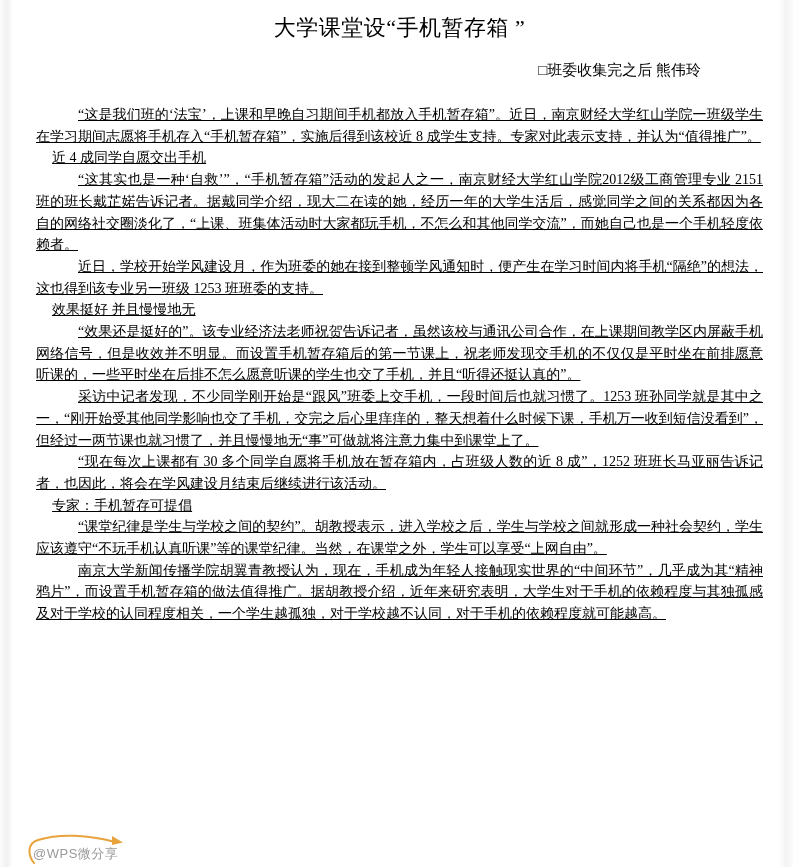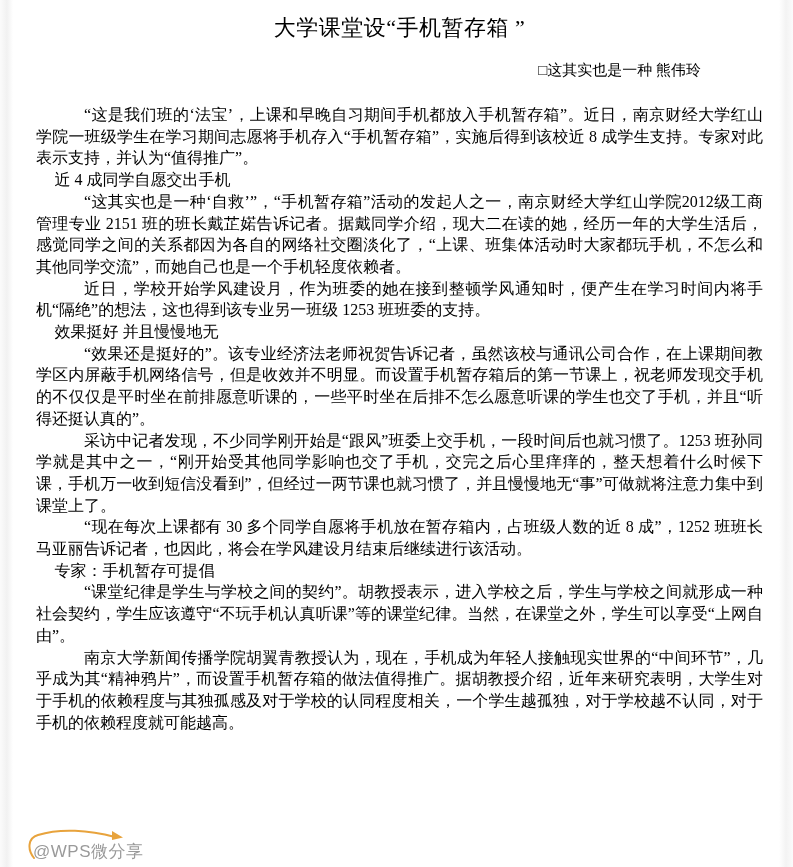--- a/index.html
+++ b/index.html
@@ -33,51 +33,52 @@
   }
   .byline {
     margin-top: 22px;
     text-align: right;
     padding-right: 62px;
     font-size: 15px;
     line-height: 18px;
   }
   .article {
     margin-top: 25px;
-    font-size: 16px;
+    font-size: 14px;
     line-height: 21.7px;
     text-align: justify;
+    text-decoration: underline;
   }
   .article p { margin: 0; padding: 0; }
   .article .para { text-indent: 3em; }
   .article .subhead { padding-left: 1.15em; font-weight: normal; }
   .wm {
     position: absolute;
     left: 33px; bottom: 4px;
     font-family: "Liberation Sans", "DejaVu Sans", sans-serif;
-    font-size: 17px;
+    font-size: 13px;
     color: #9a9a9a;
     letter-spacing: 0.5px;
   }
   .wm .swoosh {
     position: absolute;
     left: -8px; top: -11px;
     width: 104px; height: 30px;
     pointer-events: none;
   }
 </style>
 </head>
 <body>
 
 <div class="page">
   <div class="doc">
 
     <h1 class="doc-title">大学课堂设“手机暂存箱 ”</h1>
 
-    <div class="byline">□这其实也是一种 熊伟玲</div>
+    <div class="byline">□班委收集完之后 熊伟玲</div>
 
     <div class="article">
         <p class="para">“这是我们班的‘法宝’，上课和早晚自习期间手机都放入手机暂存箱”。近日，南京财经大学红山学院一班级学生在学习期间志愿将手机存入“手机暂存箱”，实施后得到该校近 8 成学生支持。专家对此表示支持，并认为“值得推广”。</p>
         <p class="subhead">近 4 成同学自愿交出手机</p>
         <p class="para">“这其实也是一种‘自救’”，“手机暂存箱”活动的发起人之一，南京财经大学红山学院2012级工商管理专业 2151 班的班长戴芷婼告诉记者。据戴同学介绍，现大二在读的她，经历一年的大学生活后，感觉同学之间的关系都因为各自的网络社交圈淡化了，“上课、班集体活动时大家都玩手机，不怎么和其他同学交流”，而她自己也是一个手机轻度依赖者。</p>
         <p class="para">近日，学校开始学风建设月，作为班委的她在接到整顿学风通知时，便产生在学习时间内将手机“隔绝”的想法，这也得到该专业另一班级 1253 班班委的支持。</p>
         <p class="subhead">效果挺好 并且慢慢地无</p>
         <p class="para">“效果还是挺好的”。该专业经济法老师祝贺告诉记者，虽然该校与通讯公司合作，在上课期间教学区内屏蔽手机网络信号，但是收效并不明显。而设置手机暂存箱后的第一节课上，祝老师发现交手机的不仅仅是平时坐在前排愿意听课的，一些平时坐在后排不怎么愿意听课的学生也交了手机，并且“听得还挺认真的”。</p>
         <p class="para">采访中记者发现，不少同学刚开始是“跟风”班委上交手机，一段时间后也就习惯了。1253 班孙同学就是其中之一，“刚开始受其他同学影响也交了手机，交完之后心里痒痒的，整天想着什么时候下课，手机万一收到短信没看到”，但经过一两节课也就习惯了，并且慢慢地无“事”可做就将注意力集中到课堂上了。</p>
         <p class="para">“现在每次上课都有 30 多个同学自愿将手机放在暂存箱内，占班级人数的近 8 成”，1252 班班长马亚丽告诉记者，也因此，将会在学风建设月结束后继续进行该活动。</p>

